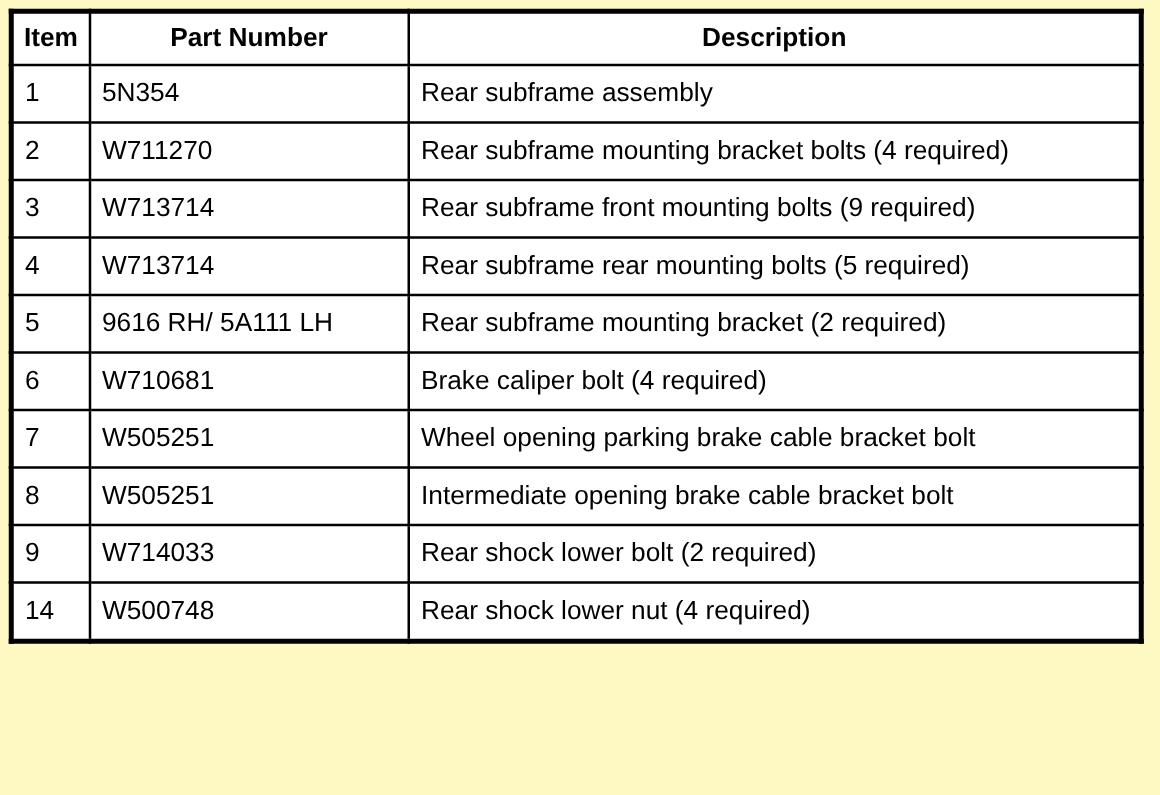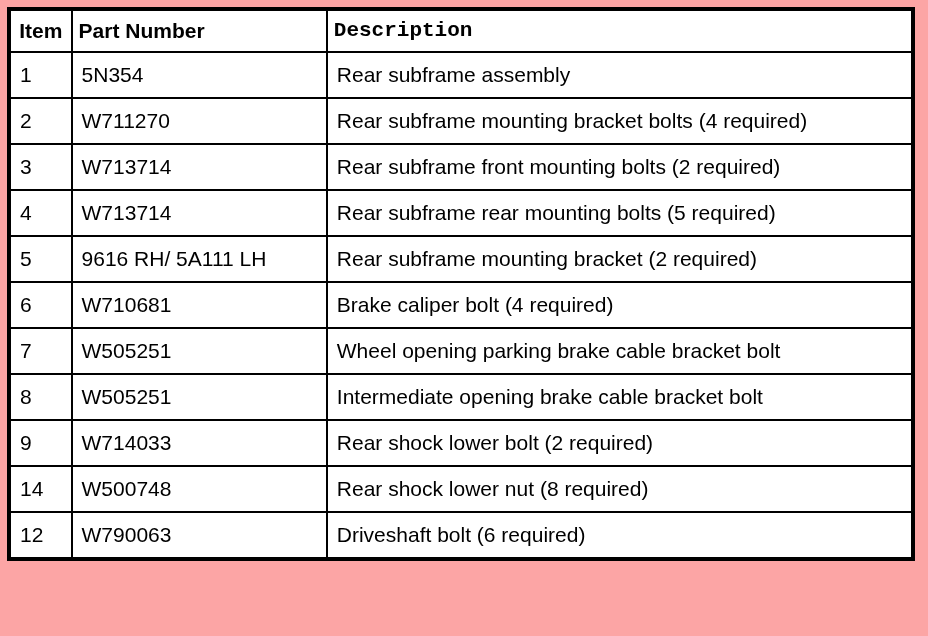--- a/index.html
+++ b/index.html
@@ -11,21 +11,21 @@
     width: 928px;
     height: 636px;
     position: relative;
     font-family: "Liberation Sans", sans-serif;
     color: #000000;
     overflow: hidden;
   }
   .page {
     position: absolute;
     inset: 0;
-    background: #fca5a5;
+    background: #fef9c3;
   }
   table.parts-table {
     position: absolute;
     left: 7px;
     top: 7px;
     border-collapse: collapse;
     table-layout: fixed;
     width: 908px;
     background: #ffffff;
   }
@@ -40,33 +40,33 @@
   th, td {
     font-size: 21px;
     line-height: 1.1;
     color: var(--text-color, #000000);
     vertical-align: middle;
     overflow: hidden;
     white-space: nowrap;
   }
   th {
     font-weight: bold;
-    text-align: left;
+    text-align: center;
     height: 40px;
     padding: 0 6px;
   }
   td {
     font-weight: normal;
     text-align: left;
     height: 44px;
     padding: 0 9px;
   }
   .col-item { width: 62px; }
   .col-part { width: 253px; }
-  .col-desc { width: 581px; font-family: Liberation Mono, monospace; }
+  .col-desc { width: 581px; }
   th.col-item { text-align: center; }
   td.cell-item { padding-left: 9px; }
 </style>
 </head>
 <body style="background: rgb(255, 255, 255);">
 
 <div class="page">
   <table class="parts-table">
     <colgroup>
       <col class="col-item">
@@ -87,21 +87,21 @@
           <td class="cell-description">Rear subframe assembly</td>
         </tr>
         <tr>
           <td class="cell-item">2</td>
           <td class="cell-part-number">W711270</td>
           <td class="cell-description">Rear subframe mounting bracket bolts (4 required)</td>
         </tr>
         <tr>
           <td class="cell-item">3</td>
           <td class="cell-part-number">W713714</td>
-          <td class="cell-description">Rear subframe front mounting bolts (2 required)</td>
+          <td class="cell-description">Rear subframe front mounting bolts (9 required)</td>
         </tr>
         <tr>
           <td class="cell-item">4</td>
           <td class="cell-part-number">W713714</td>
           <td class="cell-description">Rear subframe rear mounting bolts (5 required)</td>
         </tr>
         <tr>
           <td class="cell-item">5</td>
           <td class="cell-part-number">9616 RH/ 5A111 LH</td>
           <td class="cell-description">Rear subframe mounting bracket (2 required)</td>
@@ -122,22 +122,17 @@
           <td class="cell-description">Intermediate opening brake cable bracket bolt</td>
         </tr>
         <tr>
           <td class="cell-item">9</td>
           <td class="cell-part-number">W714033</td>
           <td class="cell-description">Rear shock lower bolt (2 required)</td>
         </tr>
         <tr>
           <td class="cell-item">14</td>
           <td class="cell-part-number">W500748</td>
-          <td class="cell-description">Rear shock lower nut (8 required)</td>
-        </tr>
-        <tr>
-          <td class="cell-item">12</td>
-          <td class="cell-part-number">W790063</td>
-          <td class="cell-description">Driveshaft bolt (6 required)</td>
+          <td class="cell-description">Rear shock lower nut (4 required)</td>
         </tr>
       </tbody>
   </table>
 </div>
 
 </body></html>

